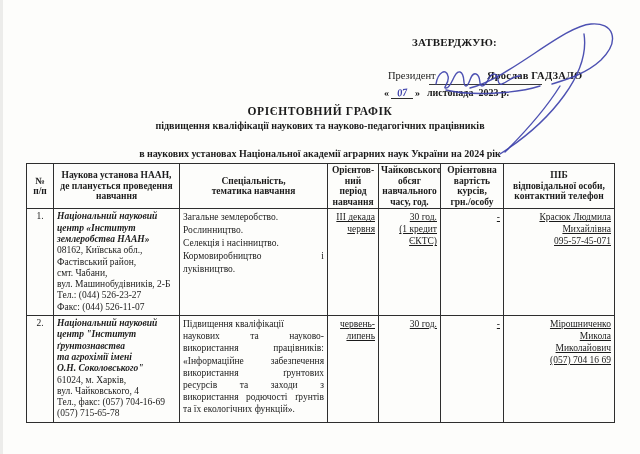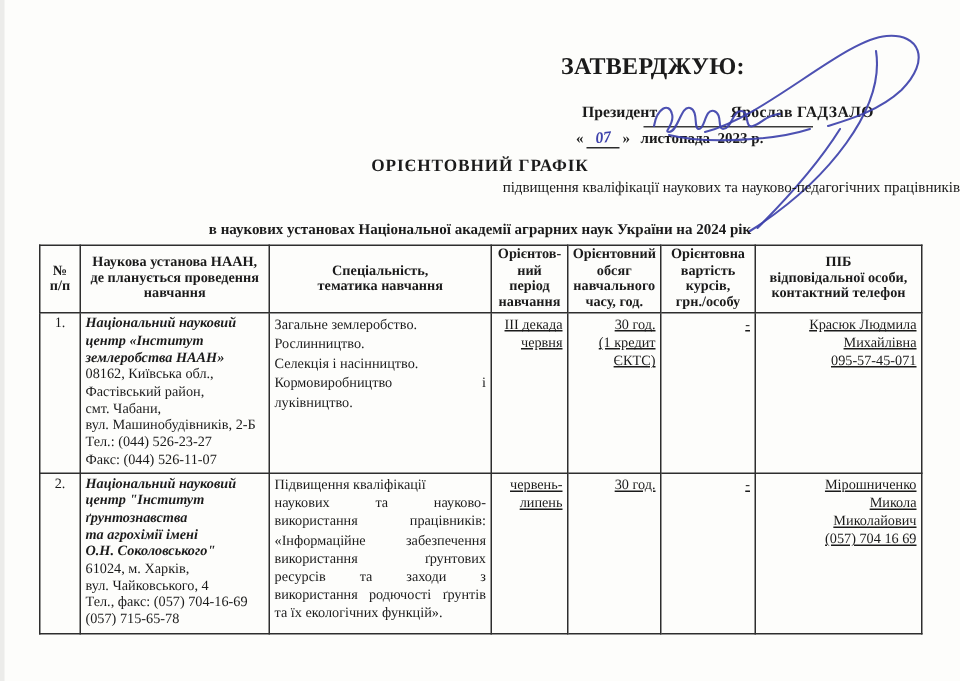--- a/index.html
+++ b/index.html
@@ -4,36 +4,36 @@
 <style>
   html,body{margin:0;padding:0;background:#ffffff;}
   .page{
     position:relative;width:640px;height:454px;background:#fdfdfb;
     font-family:"Liberation Serif","DejaVu Serif",serif;color:#1b1b1b;
     overflow:hidden;
   }
   .scan-edge{position:absolute;left:0;top:0;width:3px;height:100%;background:#ececea;}
 
   
-  .approve-label{position:absolute;left:374px;top:36px;font-weight:bold;font-size:16px;letter-spacing:.2px;}
-  .president-role{position:absolute;left:388px;top:70px;font-weight:bold;font-size:10.5px;}
+  .approve-label{position:absolute;left:412px;top:36px;font-weight:bold;font-size:11px;letter-spacing:.2px;}
+  .president-role{position:absolute;left:388px;top:70px;font-weight:normal;font-size:10.5px;}
   .president-name{position:absolute;left:487px;top:70px;font-weight:bold;font-size:10.5px;letter-spacing:.2px;}
   .sig-underline{position:absolute;left:429px;top:84px;width:113px;height:0;border-top:1px solid #3a3a3a;}
   .date-line{position:absolute;left:383px;top:87px;font-weight:bold;font-size:10px;display:flex;align-items:baseline;}
   .date-line .q{padding:0 1px;}
   .day-slot{display:inline-block;width:22px;text-align:center;border-bottom:1px solid #2c2c2c;margin:0 1px;}
   .day-ink{display:inline-block;color:var(--ink,#3e42ab);font-style:italic;font-size:10.5px;transform:rotate(-6deg);font-weight:bold;}
   .date-rest{margin-left:6px;white-space:pre;}
   .signature-svg{position:absolute;left:413px;top:16px;pointer-events:none;}
   .signature-svg path{fill:none;stroke:var(--ink,#3e42ab);stroke-width:1.4;stroke-linecap:round;opacity:.92;}
 
   
   .title-block{position:absolute;left:0;top:105px;width:640px;text-align:center;}
   .title-l1{font-weight:bold;font-size:11.5px;letter-spacing:.6px;}
-  .title-l2{font-weight:normal;font-size:10px;margin-top:3px;text-align:right;}
+  .title-l2{font-weight:bold;font-size:10px;margin-top:3px;}
   .title-l3{font-weight:bold;font-size:10px;margin-top:17px;}
 
   
   table.sched{
     position:absolute;left:26px;top:163px;width:588px;
     border-collapse:collapse;table-layout:fixed;
   }
   .sched th,.sched td{border:1px solid #2e2e2e;font-size:9.5px;padding:2px 3px;vertical-align:top;overflow:hidden;}
   .sched th{font-weight:bold;text-align:center;vertical-align:middle;line-height:10.6px;white-space:pre-line;padding:1px 2px;}
   .pre{white-space:pre-line;}
@@ -93,21 +93,21 @@
 п/п</th>
       <th>Наукова установа НААН,
 де планується проведення
 навчання</th>
       <th>Спеціальність,
 тематика навчання</th>
       <th>Орієнтов-
 ний
 період
 навчання</th>
-      <th>Орієнтовний
+      <th>Чайковського
 обсяг
 навчального
 часу, год.</th>
       <th>Орієнтовна
 вартість
 курсів,
 грн./особу</th>
       <th>ПІБ
 відповідальної особи,
 контактний телефон</th>

